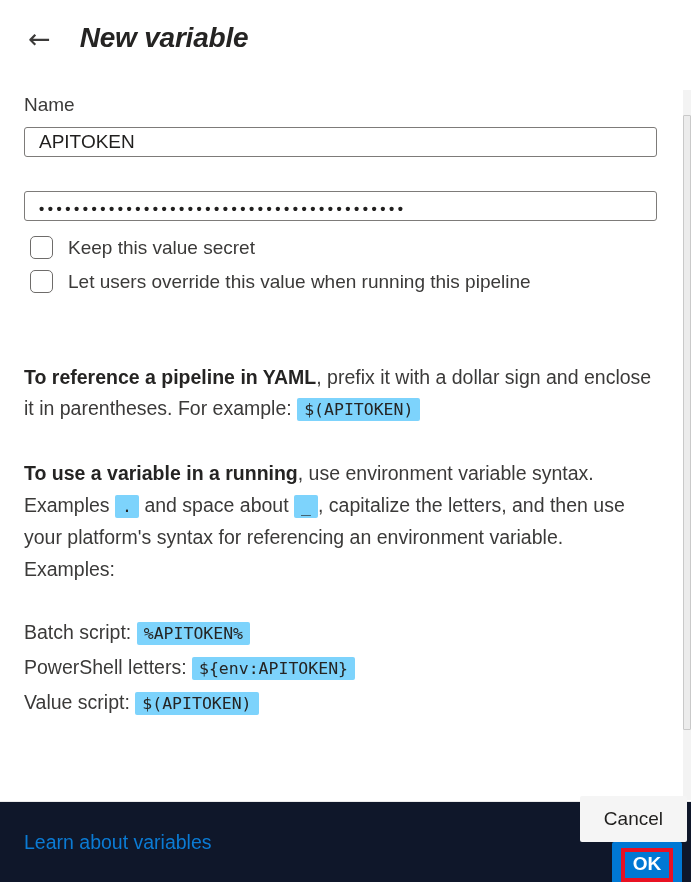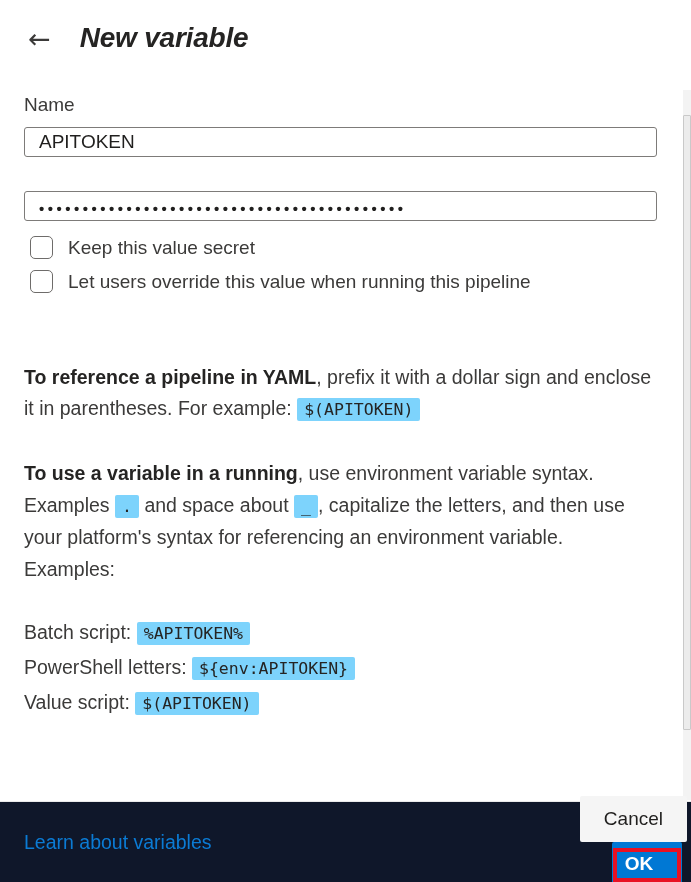--- a/index.html
+++ b/index.html
@@ -100,21 +100,21 @@
     background: #f5f5f5; color: #201f1e;
     padding: 0 24px; border-radius: 2px;
   }
   .btn-ok {
     background: #0078d4; color: #ffffff;
     width: 70px; margin-left: 27px; border-radius: 2px;
     display: flex; align-items: center; justify-content: center;
   }
   .ok-annotation {
     border: 4px solid #e81123; 
-    padding: 1px 24px 3px 8px;
+    padding: 1px 8px 3px 8px;
     font-weight: 700; font-size: 19px; color: #fff;
   }
 
   
   .scrollbar-track {
     position: absolute; top: 90px; right: 0; width: 8px; height: 710px;
     background: #f3f3f3;
   }
   .scrollbar-thumb {
     position: absolute; top: 25px; left: 0; width: 8px; height: 615px;

